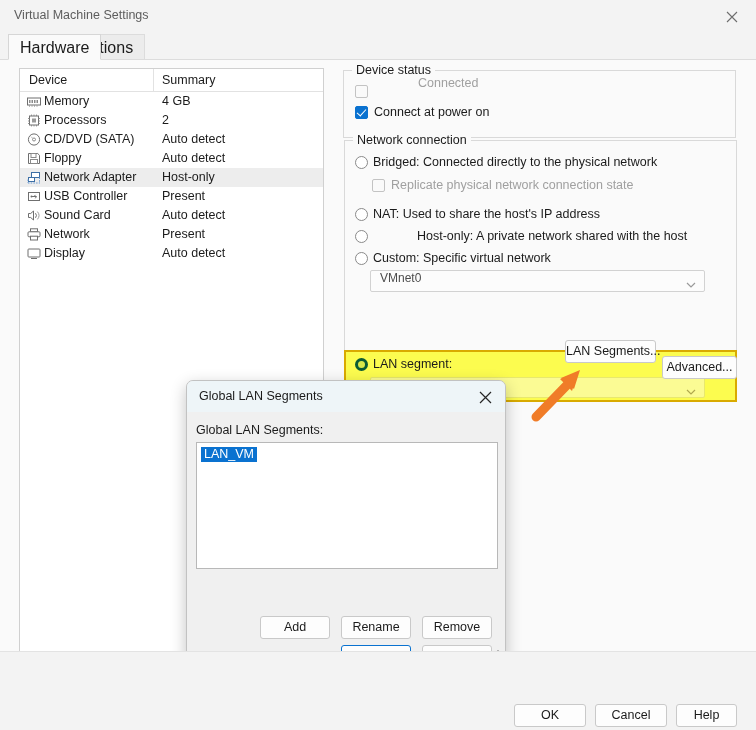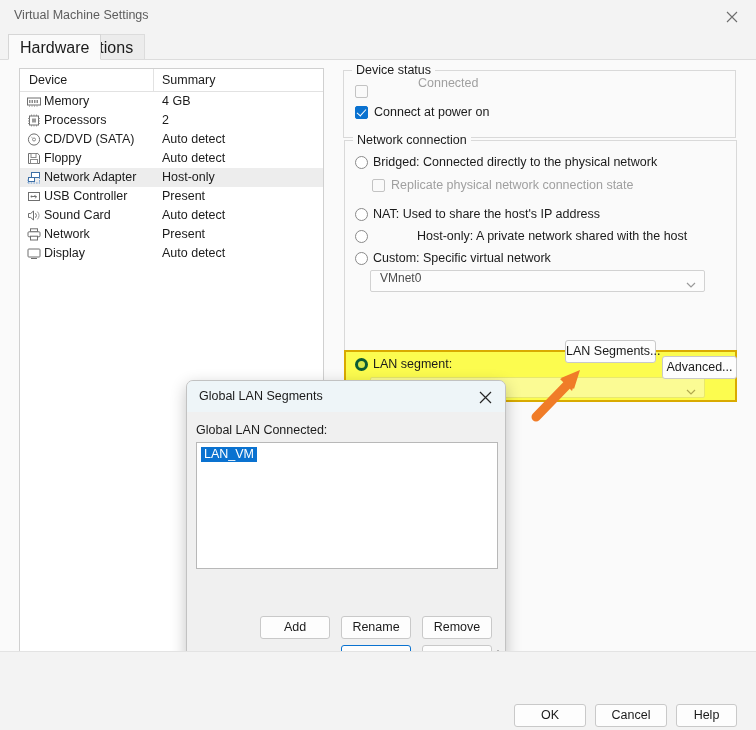--- a/index.html
+++ b/index.html
@@ -323,21 +323,21 @@
   <div class="dialog">
     <div class="dlg-title">
       <span class="dt-text">Global LAN Segments</span>
       <div class="dlg-close">
         <svg width="13" height="13" viewBox="0 0 13 13">
           <path d="M1 1 L12 12 M12 1 L1 12" stroke="#262626" stroke-width="1.2" fill="none"></path>
         </svg>
       </div>
     </div>
     <div class="dlg-body">
-      <span class="dlg-lbl">Global LAN Connected:</span>
+      <span class="dlg-lbl">Global LAN Segments:</span>
       <div class="dlg-list">
         <div class="li">
           <span class="li-txt">LAN_VM</span>
         </div>
       </div>
       <div class="btn" style="left:73px;top:204px;width:70px;">
         <span>Add</span>
       </div>
       <div class="btn" style="left:154px;top:204px;width:70px;">
         <span>Rename</span>

